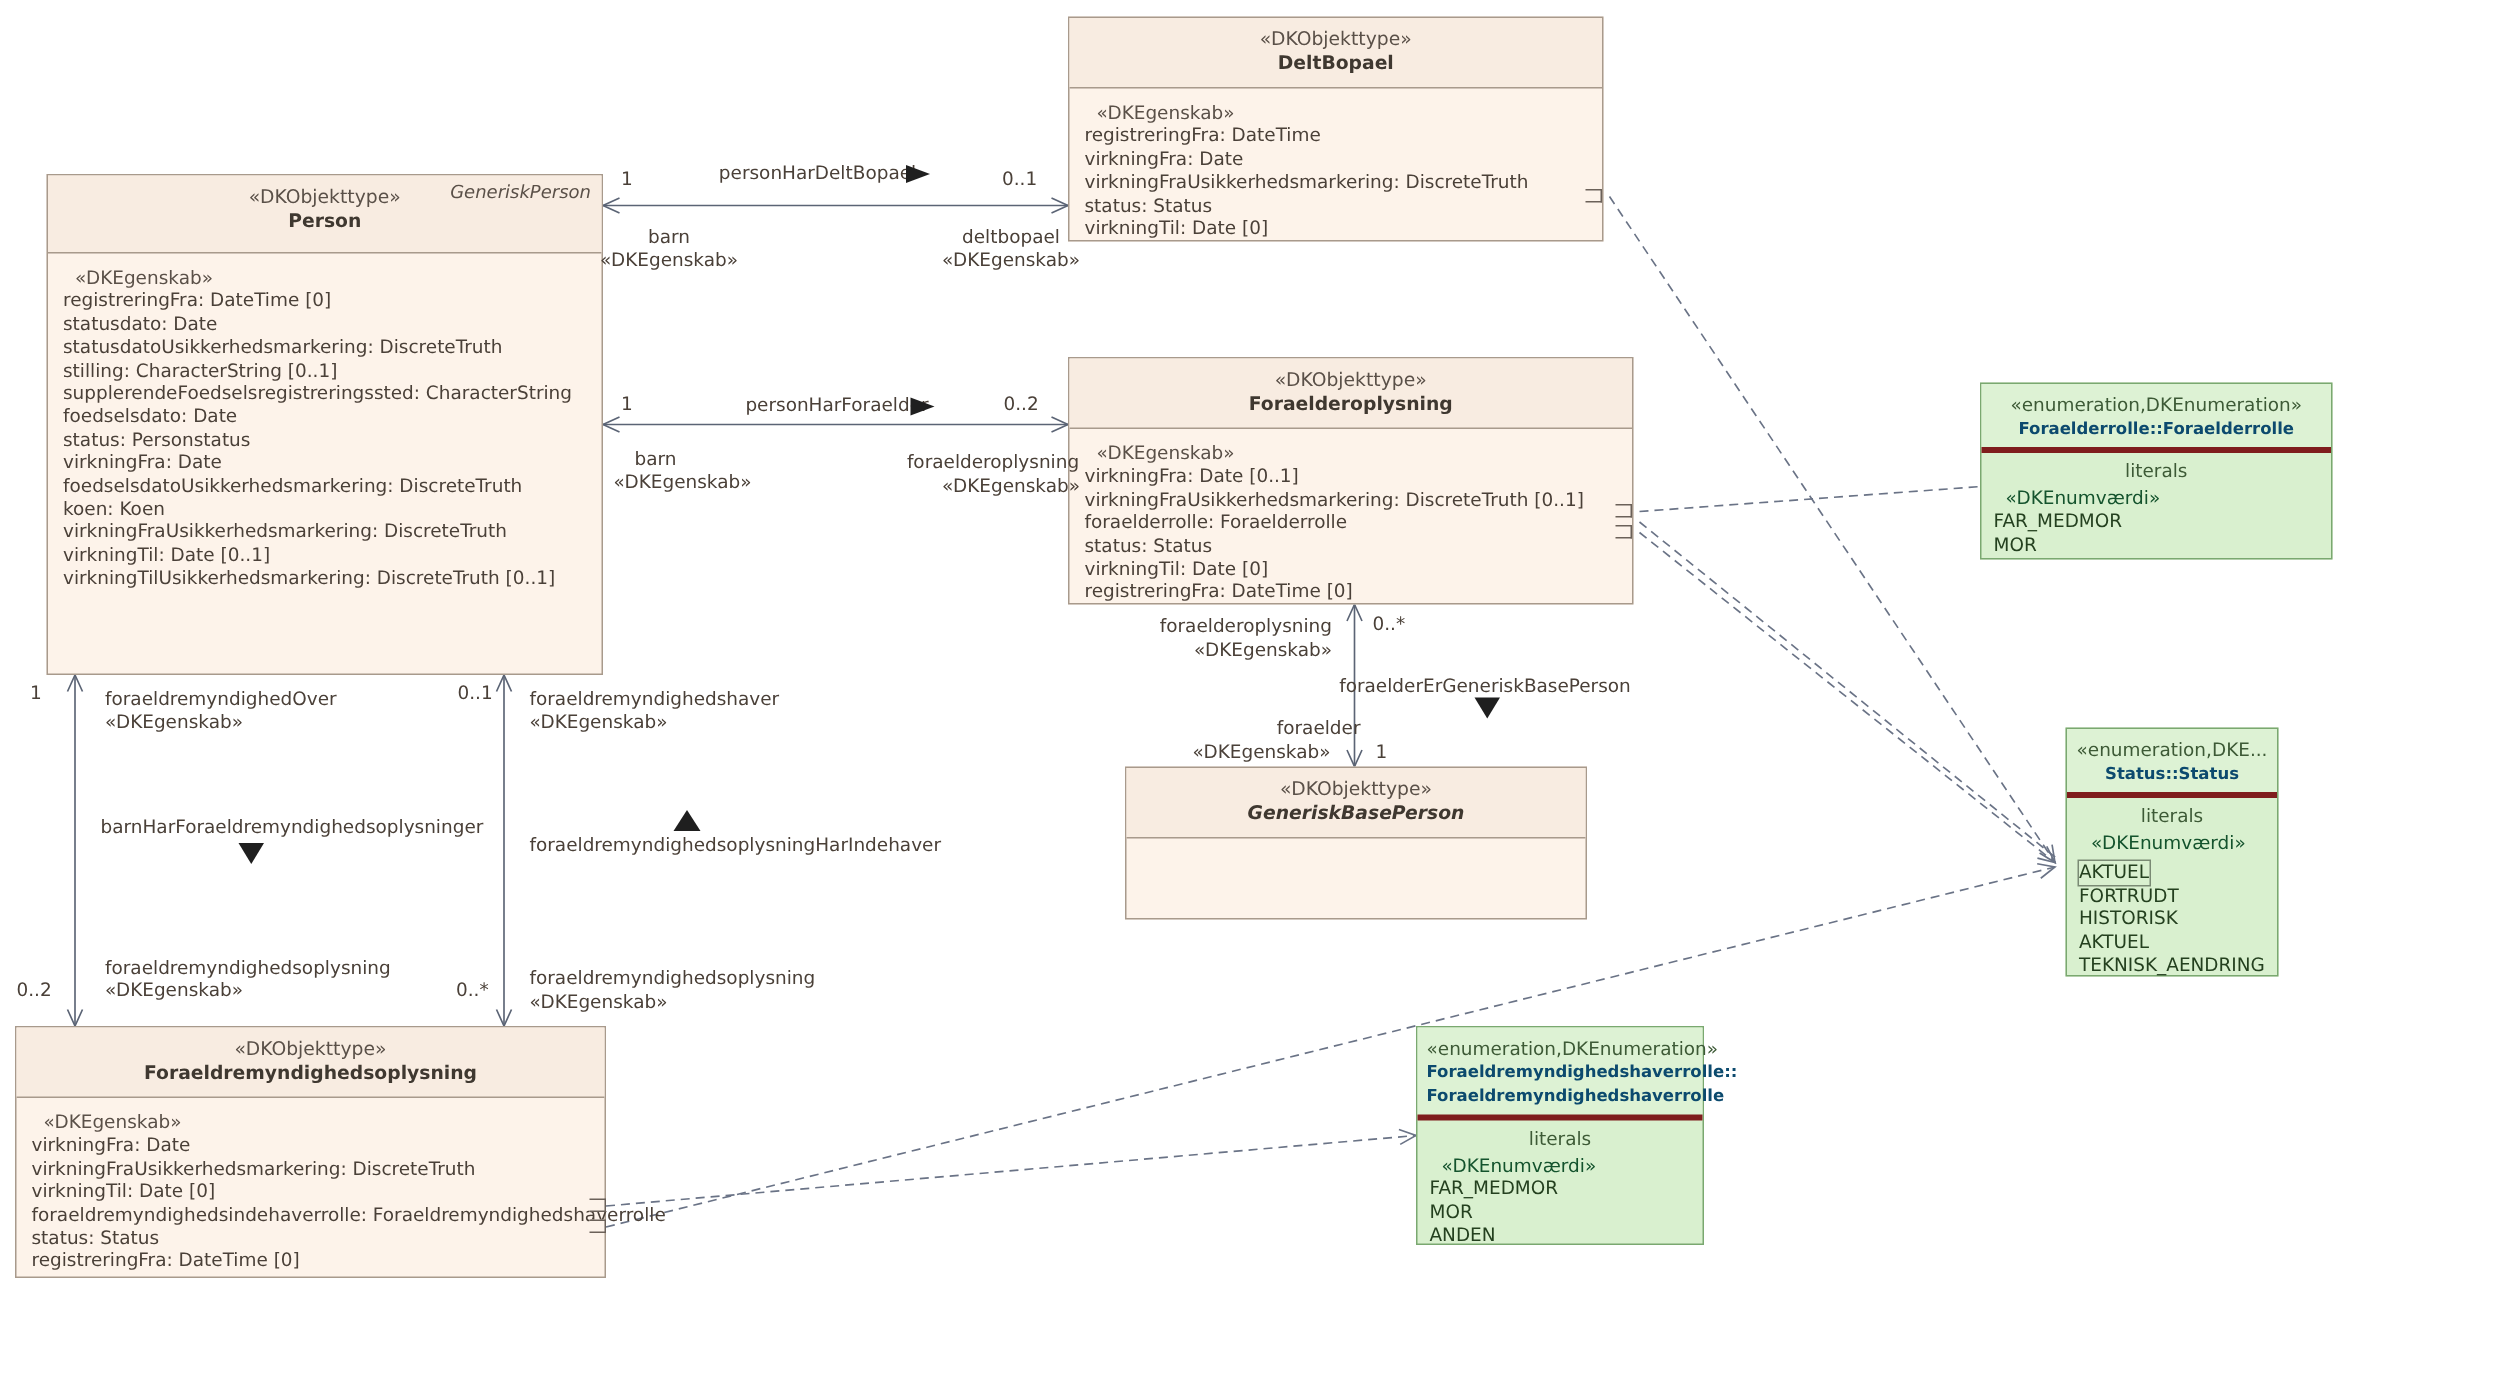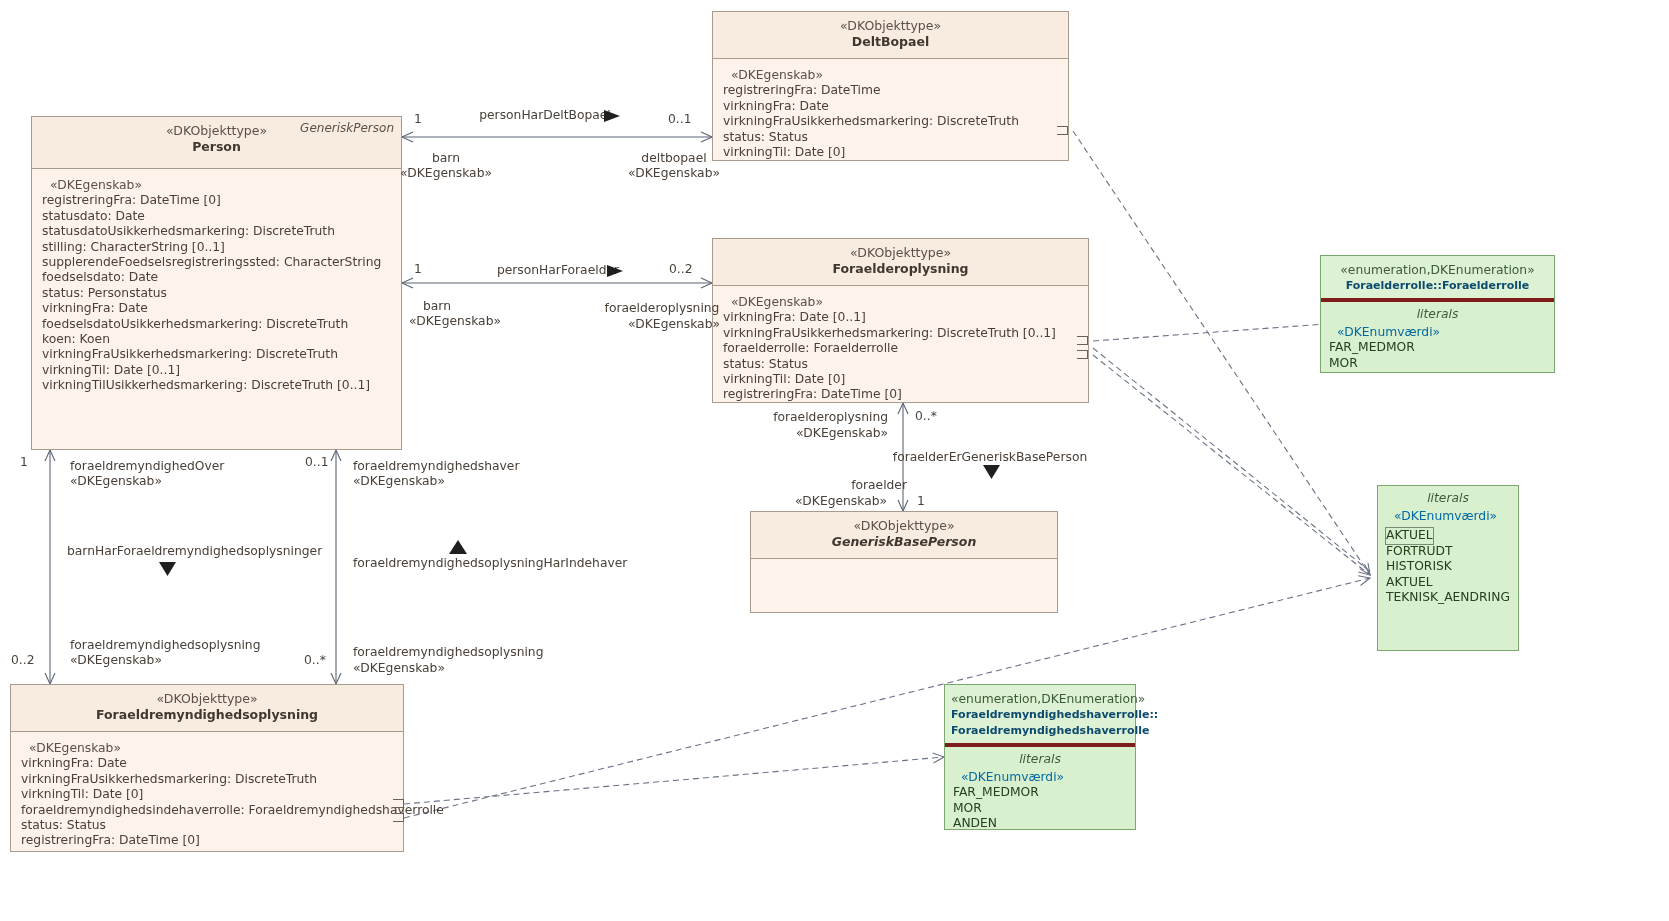--- a/index.html
+++ b/index.html
@@ -25,24 +25,24 @@
   .uml .feat.stereo-line{padding-left:8px;color:#5a5048;}
 
   
   .enum{position:absolute;box-sizing:border-box;border:1px solid #7aa870;
         background:#d9f0cf;}
   .enum .hdr{box-sizing:border-box;padding:6px 6px 7px 6px;text-align:center;
              border-bottom:4px solid #7f1d1d;background:#ddf2d4;}
   .enum .stereo{font-size:12.3px;line-height:16px;color:#3d5a36;}
   .enum .cname{font-size:11px;line-height:16px;font-weight:bold;color:#0c4a6e;}
   .enum .sect{box-sizing:border-box;text-align:center;font-size:12.3px;
-              font-style:italic;color:#3d5a36;padding:5px 0 2px 0;}
+              color:#3d5a36;padding:5px 0 2px 0;}
   .enum .body{box-sizing:border-box;padding:2px 6px 6px 8px;}
   .enum .lit{font-size:12.3px;line-height:15.4px;color:#24401f;white-space:nowrap;}
-  .enum .lit.stereo-line{padding-left:8px;color:#0369a1;}
+  .enum .lit.stereo-line{padding-left:8px;color:#14532d;}
 
   
   .lbl{position:absolute;font-size:12.3px;line-height:15px;color:#4a4038;white-space:nowrap;}
   .lbl.mult{font-size:12.3px;}
   .lbl.c{transform:translateX(-50%);text-align:center;}
   .lbl.r{transform:translateX(-100%);text-align:right;}
 
   
   .nub{position:absolute;width:11px;height:9px;border:1px solid #6b6159;
        border-left:none;background:#fdf3ea;box-sizing:border-box;}
@@ -185,20 +185,24 @@
     </div>
     <div class="sect">literals</div>
     <div class="body">
       <div class="lit stereo-line">«DKEnumværdi»</div>
       <div class="lit">FAR_MEDMOR</div>
       <div class="lit">MOR</div>
     </div>
   </div>
 
   <div class="enum" style="left:1377px;top:485px;width:142px;height:166px;">
+    <div class="hdr" style="height:46px;">
+      <div class="stereo">«enumeration,DKE...</div>
+      <div class="cname">Status::Status</div>
+    </div>
     <div class="sect">literals</div>
     <div class="body">
       <div class="lit stereo-line">«DKEnumværdi»</div>
       <div class="lit" style="outline:1px solid #7a8a74;outline-offset:0px;display:inline-block;">AKTUEL</div>
       <div class="lit">FORTRUDT</div>
       <div class="lit">HISTORISK</div>
       <div class="lit">AKTUEL</div>
       <div class="lit">TEKNISK_AENDRING</div>
     </div>
   </div>

